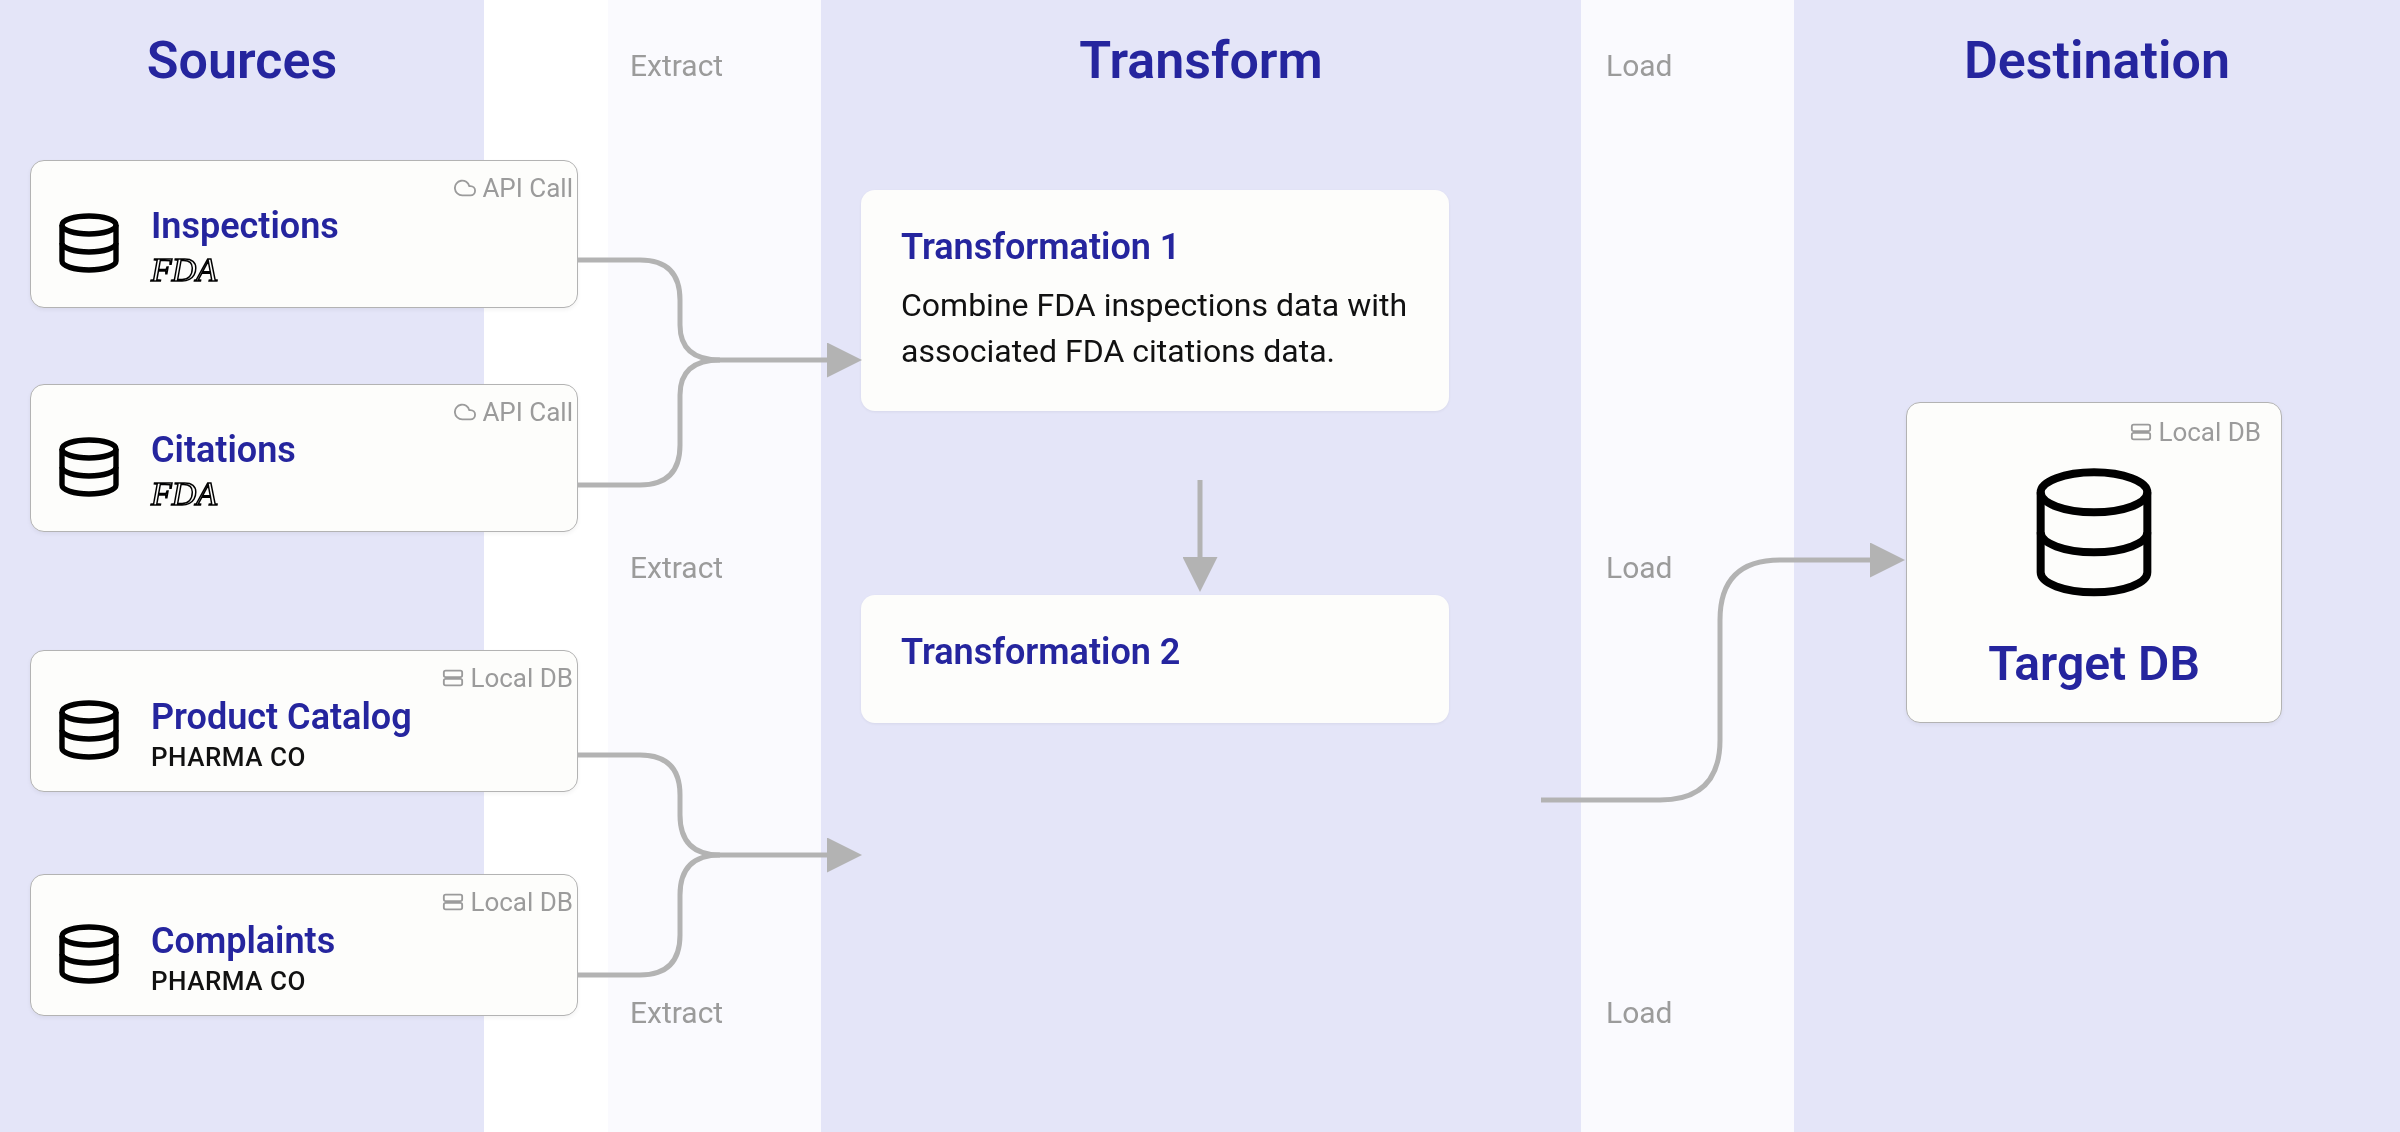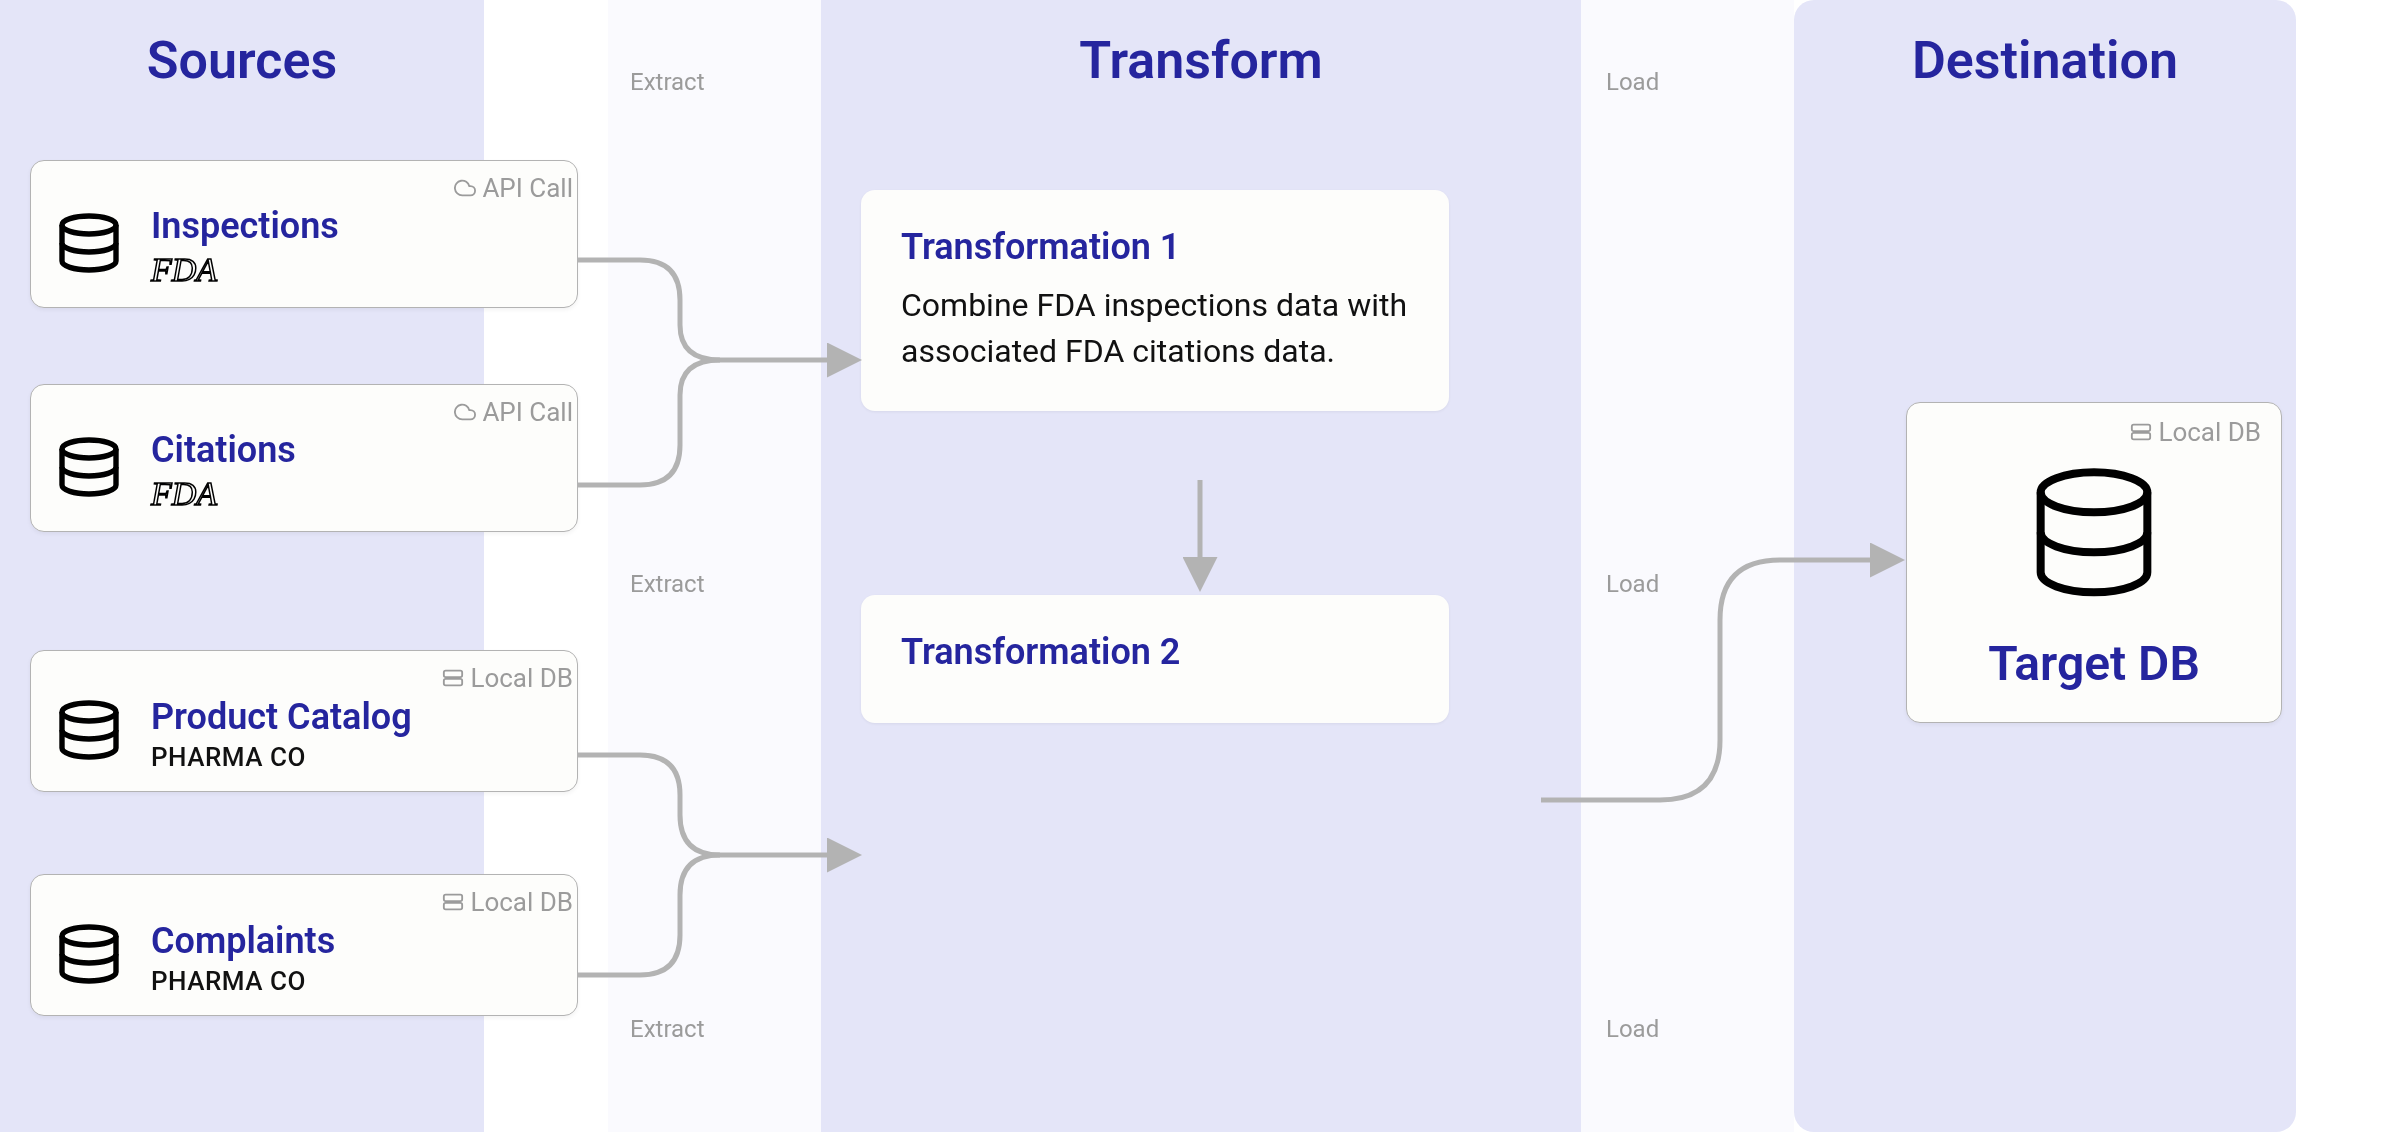--- a/index.html
+++ b/index.html
@@ -14,34 +14,33 @@
     .col {
       position: absolute;
       top: 0;
       height: 100%;
       background: #e4e5f8;
     }
     .col-sources { left: 0; width: 484px; }
     .col-extract { left: 608px; width: 213px; background: #fafafe; }
     .col-transform { left: 821px; width: 760px; }
     .col-load { left: 1581px; width: 213px; background: #fafafe; }
-    .col-dest { left: 1794px; width: 502px; border-radius: 20px; }
+    .col-dest { left: 1794px; width: 606px; }
     .col-title {
       text-align: center;
       font-size: 52px;
       font-weight: 600;
       color: #25259e;
       margin-top: 30px;
     }
     .gap-label {
       position: absolute;
-      font-size: 24px;
+      font-size: 30px;
       color: #9b9b9b;
       font-weight: 400;
-      margin-top: 20px;
     }
     .source-card {
       position: absolute;
       background: #fdfdfb;
       border: 1px solid #b3b3b3;
       border-radius: 14px;
       padding: 18px 22px 18px 22px;
       box-shadow: 0 2px 4px rgba(0,0,0,0.05);
       width: 548px;
     }

